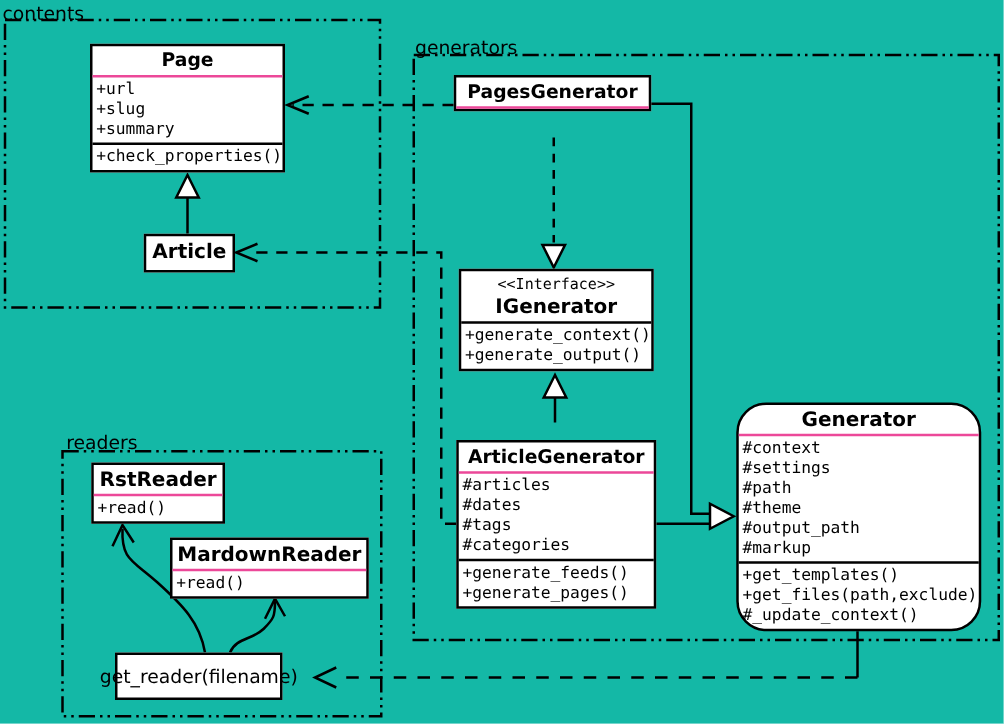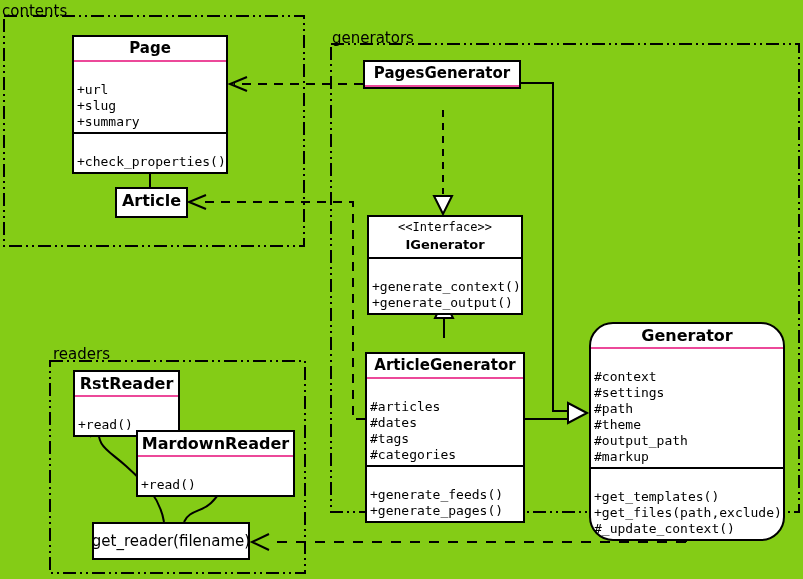--- a/index.html
+++ b/index.html
@@ -1,28 +1,28 @@
 <!DOCTYPE html>
 <html><head>
 <meta charset="utf-8">
 <style>
   html,body{margin:0;padding:0;background:#fff;}
-  .canvas{position:relative;width:803px;height:579px;background:#84cc16;color:#000;
+  .canvas{position:relative;width:803px;height:579px;background:#14b8a6;color:#000;
           font-family:"DejaVu Sans",sans-serif;overflow:hidden;}
   svg.overlay{position:absolute;left:0;top:0;z-index:1;}
   .pkg-label{position:absolute;z-index:2;font:15px "DejaVu Sans",sans-serif;color:#000;white-space:nowrap;}
   .cls{position:absolute;z-index:3;box-sizing:border-box;border:2px solid #000;background:#fff;}
   .cls .title{font-weight:bold;font-size:15px;line-height:21px;text-align:center;
               padding:1px 3px;border-bottom:2px solid #ec4899;white-space:nowrap;}
   .cls.single .title{border-bottom:none;}
   .sec{padding:2px 3px;border-bottom:2px solid #000;}
   .sec.last{border-bottom:none;}
-  .mono{font-family:"DejaVu Sans Mono",monospace;font-size:13px;line-height:16px;white-space:nowrap;margin-top:18px;}
+  .mono{font-family:"DejaVu Sans Mono",monospace;font-size:13px;line-height:16px;white-space:nowrap;}
   .stereo{font:12px/15px "DejaVu Sans Mono",monospace;font-weight:normal;text-align:center;}
-  .name-line{font-weight:bold;font-size:13px;line-height:20px;text-align:center;}
+  .name-line{font-weight:bold;font-size:16px;line-height:20px;text-align:center;}
   .plainbox{display:flex;align-items:center;justify-content:center;font-size:15px;}
 </style>
 </head>
 <body>
 
 <div class="canvas">
 
   <svg class="overlay" width="803" height="579" viewBox="0 0 803 579">
 
     <rect x="4" y="16" width="300" height="230" fill="none" stroke="#000" stroke-width="2" stroke-dasharray="13,4,2,4,2,4"></rect>
@@ -150,17 +150,17 @@
     </div>
   </div>
 
   <div class="cls" style="left:136px;top:430px;width:159px;">
     <div class="title" style="font-size:16px;">MardownReader</div>
     <div class="sec last mono">
       <div>+read()</div>
     </div>
   </div>
 
-  <div class="cls single plainbox" style="left:92px;top:522px;width:158px;height:38px;">
+  <div class="cls single plainbox" style="left:92px;top:522px;width:134px;height:38px;">
     <div>get_reader(filename)</div>
   </div>
 
 </div>
 
 </body></html>

